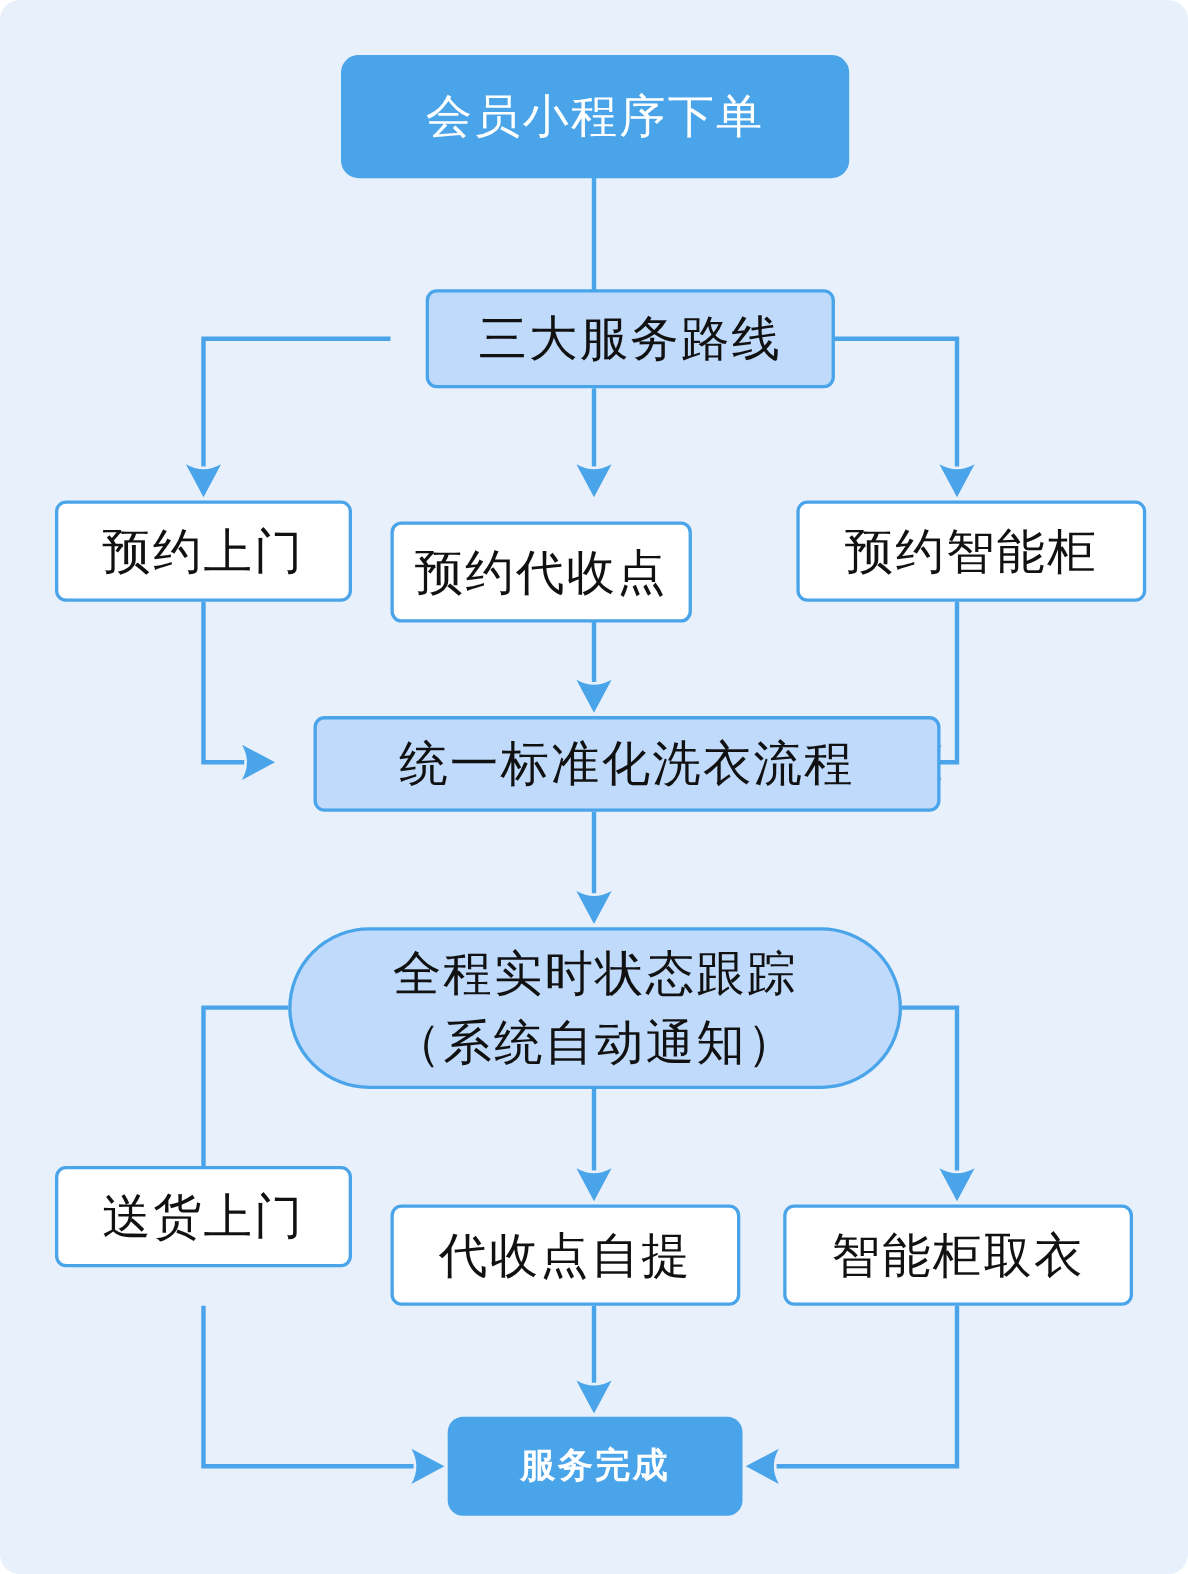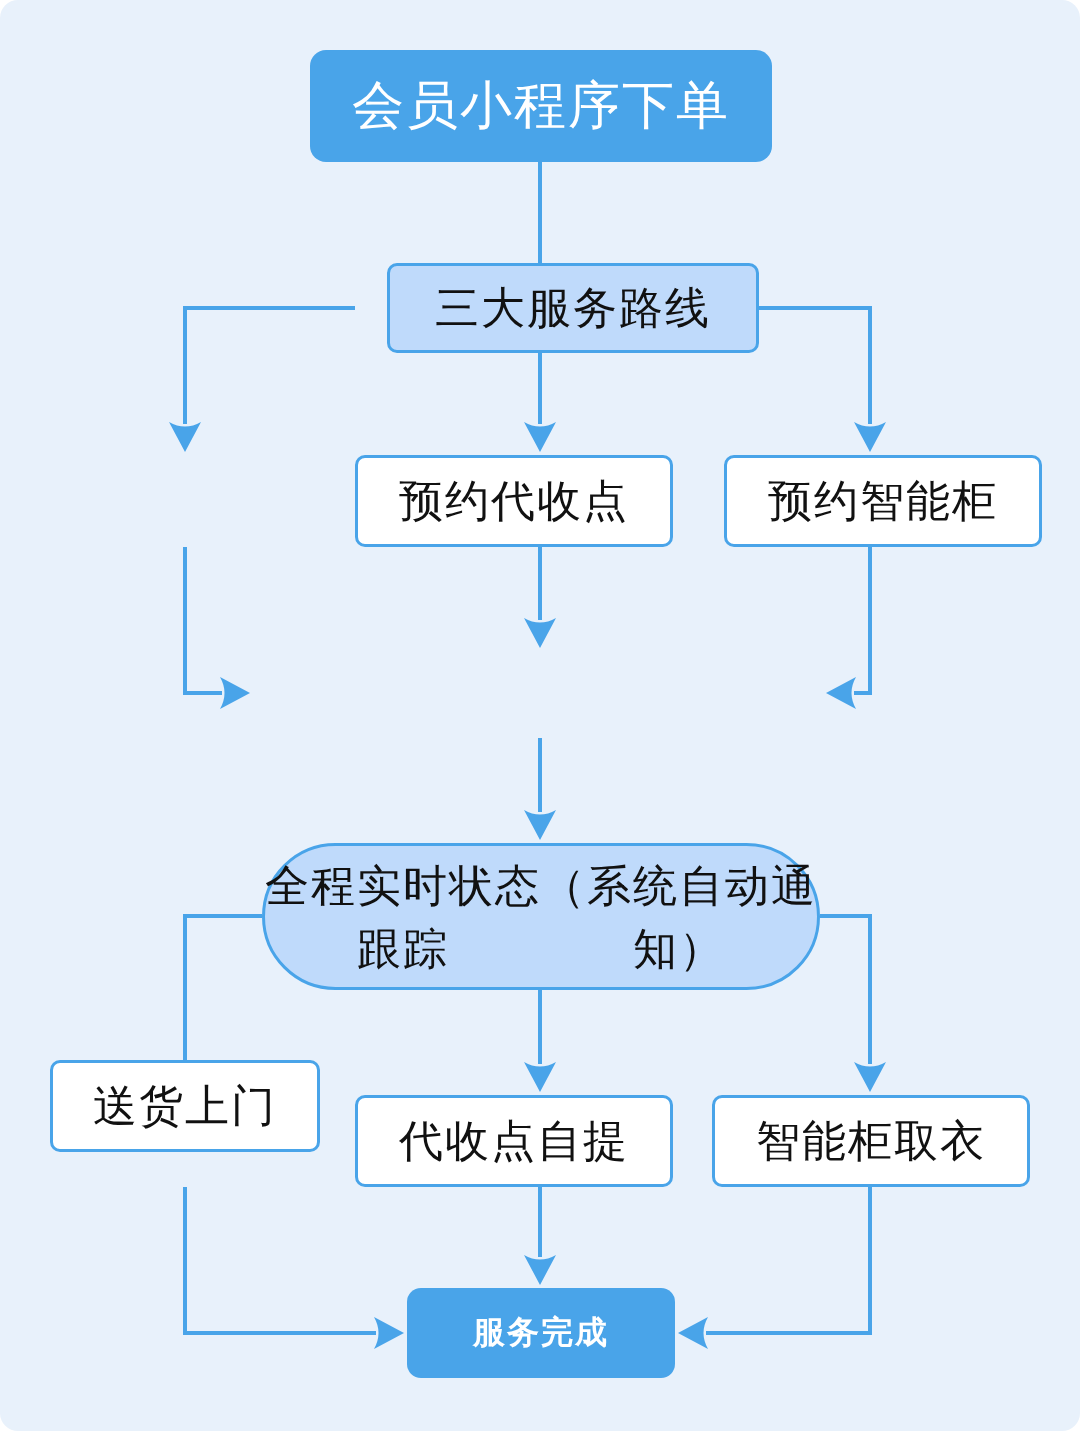--- a/index.html
+++ b/index.html
@@ -37,26 +37,26 @@
     background:var(--light-fill);
     border:3px solid var(--accent);border-radius:10px;margin-left:32px;
   }
   .node-white{
     background:var(--node-bg);
     border:3px solid var(--accent);border-radius:10px;
   }
   .node-stadium{
     background:var(--light-fill);
     border:3px solid var(--accent);border-radius:78px;
-    flex-direction:row;line-height:63px;
+    flex-direction:column;line-height:63px;
   }
-  .start{left:310px;top:50px;width:462px;height:112px;font-size:52px;}
+  .start{left:310px;top:50px;width:462px;height:112px;font-size:42px;}
   .routes{left:355px;top:263px;width:372px;height:90px;}
   .r1{left:50px; top:455px;width:270px;height:92px;}
-  .r2{left:355px;top:455px;width:318px;height:92px;}
+  .r2{left:355px;top:474px;width:274px;height:92px;}
   .r3{left:712px;top:455px;width:318px;height:92px;margin-left:12px;}
   .process{left:253px;top:651px;width:570px;height:87px;}
   .tracking{left:262px;top:843px;width:558px;height:147px;}
   .d1{left:50px; top:1060px;width:270px;height:92px;}
   .d2{left:355px;top:1095px;width:318px;height:92px;}
   .d3{left:712px;top:1095px;width:318px;height:92px;}
   .done{left:407px;top:1288px;width:268px;height:90px;font-size:32px;font-weight:700;border-radius:14px;}
 </style>
 </head>
 <body>
@@ -100,27 +100,33 @@
   </svg>
 
   <div class="node node-solid start">
     <span>会员小程序下单</span>
   </div>
 
   <div class="node node-light routes">
     <span>三大服务路线</span>
   </div>
 
+  <div class="node node-white r1">
+    <span>预约上门</span>
+  </div>
   <div class="node node-white r2">
     <span>预约代收点</span>
   </div>
   <div class="node node-white r3">
     <span>预约智能柜</span>
   </div>
 
+  <div class="node node-light process">
+    <span>统一标准化洗衣流程</span>
+  </div>
 
   <div class="node node-stadium tracking">
     <span>全程实时状态跟踪</span>
     <span>（系统自动通知）</span>
   </div>
 
   <div class="node node-white d1">
     <span>送货上门</span>
   </div>
   <div class="node node-white d3">

